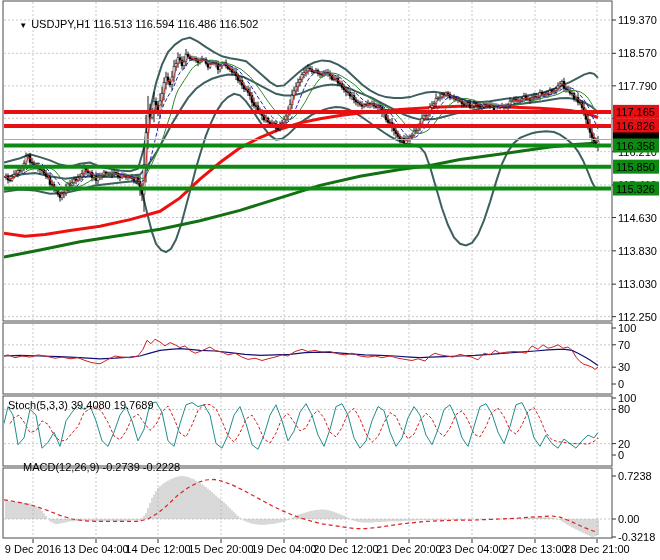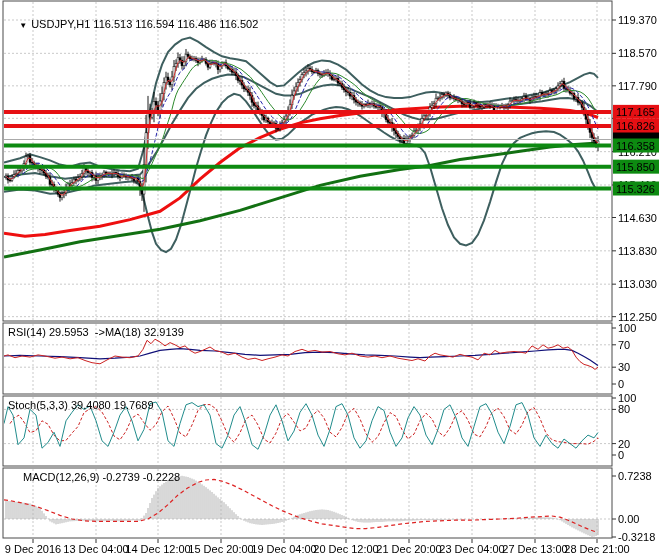--- a/index.html
+++ b/index.html
@@ -1077,16 +1077,15 @@
         <text x="472" y="553" text-anchor="middle">23 Dec 04:00</text>
         <line x1="535" x2="535" y1="539" y2="543" stroke="#333"></line>
         <text x="535" y="553" text-anchor="middle">27 Dec 13:00</text>
         <line x1="597" x2="597" y1="539" y2="543" stroke="#333"></line>
         <text x="597" y="553" text-anchor="middle">28 Dec 21:00</text>
       </g>
     </svg>
   <div class="overlay" style="left:7px;top:3px;">
     <span class="arrow">▼</span><span>USDJPY,H1</span><span> </span><span>116.513 116.594 116.486 116.502</span>
   </div>
-  <div class="overlay" style="left:8px;top:325px;">RSI(14) 29.5953  -&gt;MA(18) 32.9139</div>
   <div class="overlay" style="left:8px;top:398px;">Stoch(5,3,3) 39.4080 19.7689</div>
-  <div class="overlay" style="left:8px;top:470px;padding-left:15px;">MACD(12,26,9) -0.2739 -0.2228</div>
+  <div class="overlay" style="left:8px;top:460px;padding-left:15px;">MACD(12,26,9) -0.2739 -0.2228</div>
 </div>
 
 </body></html>

